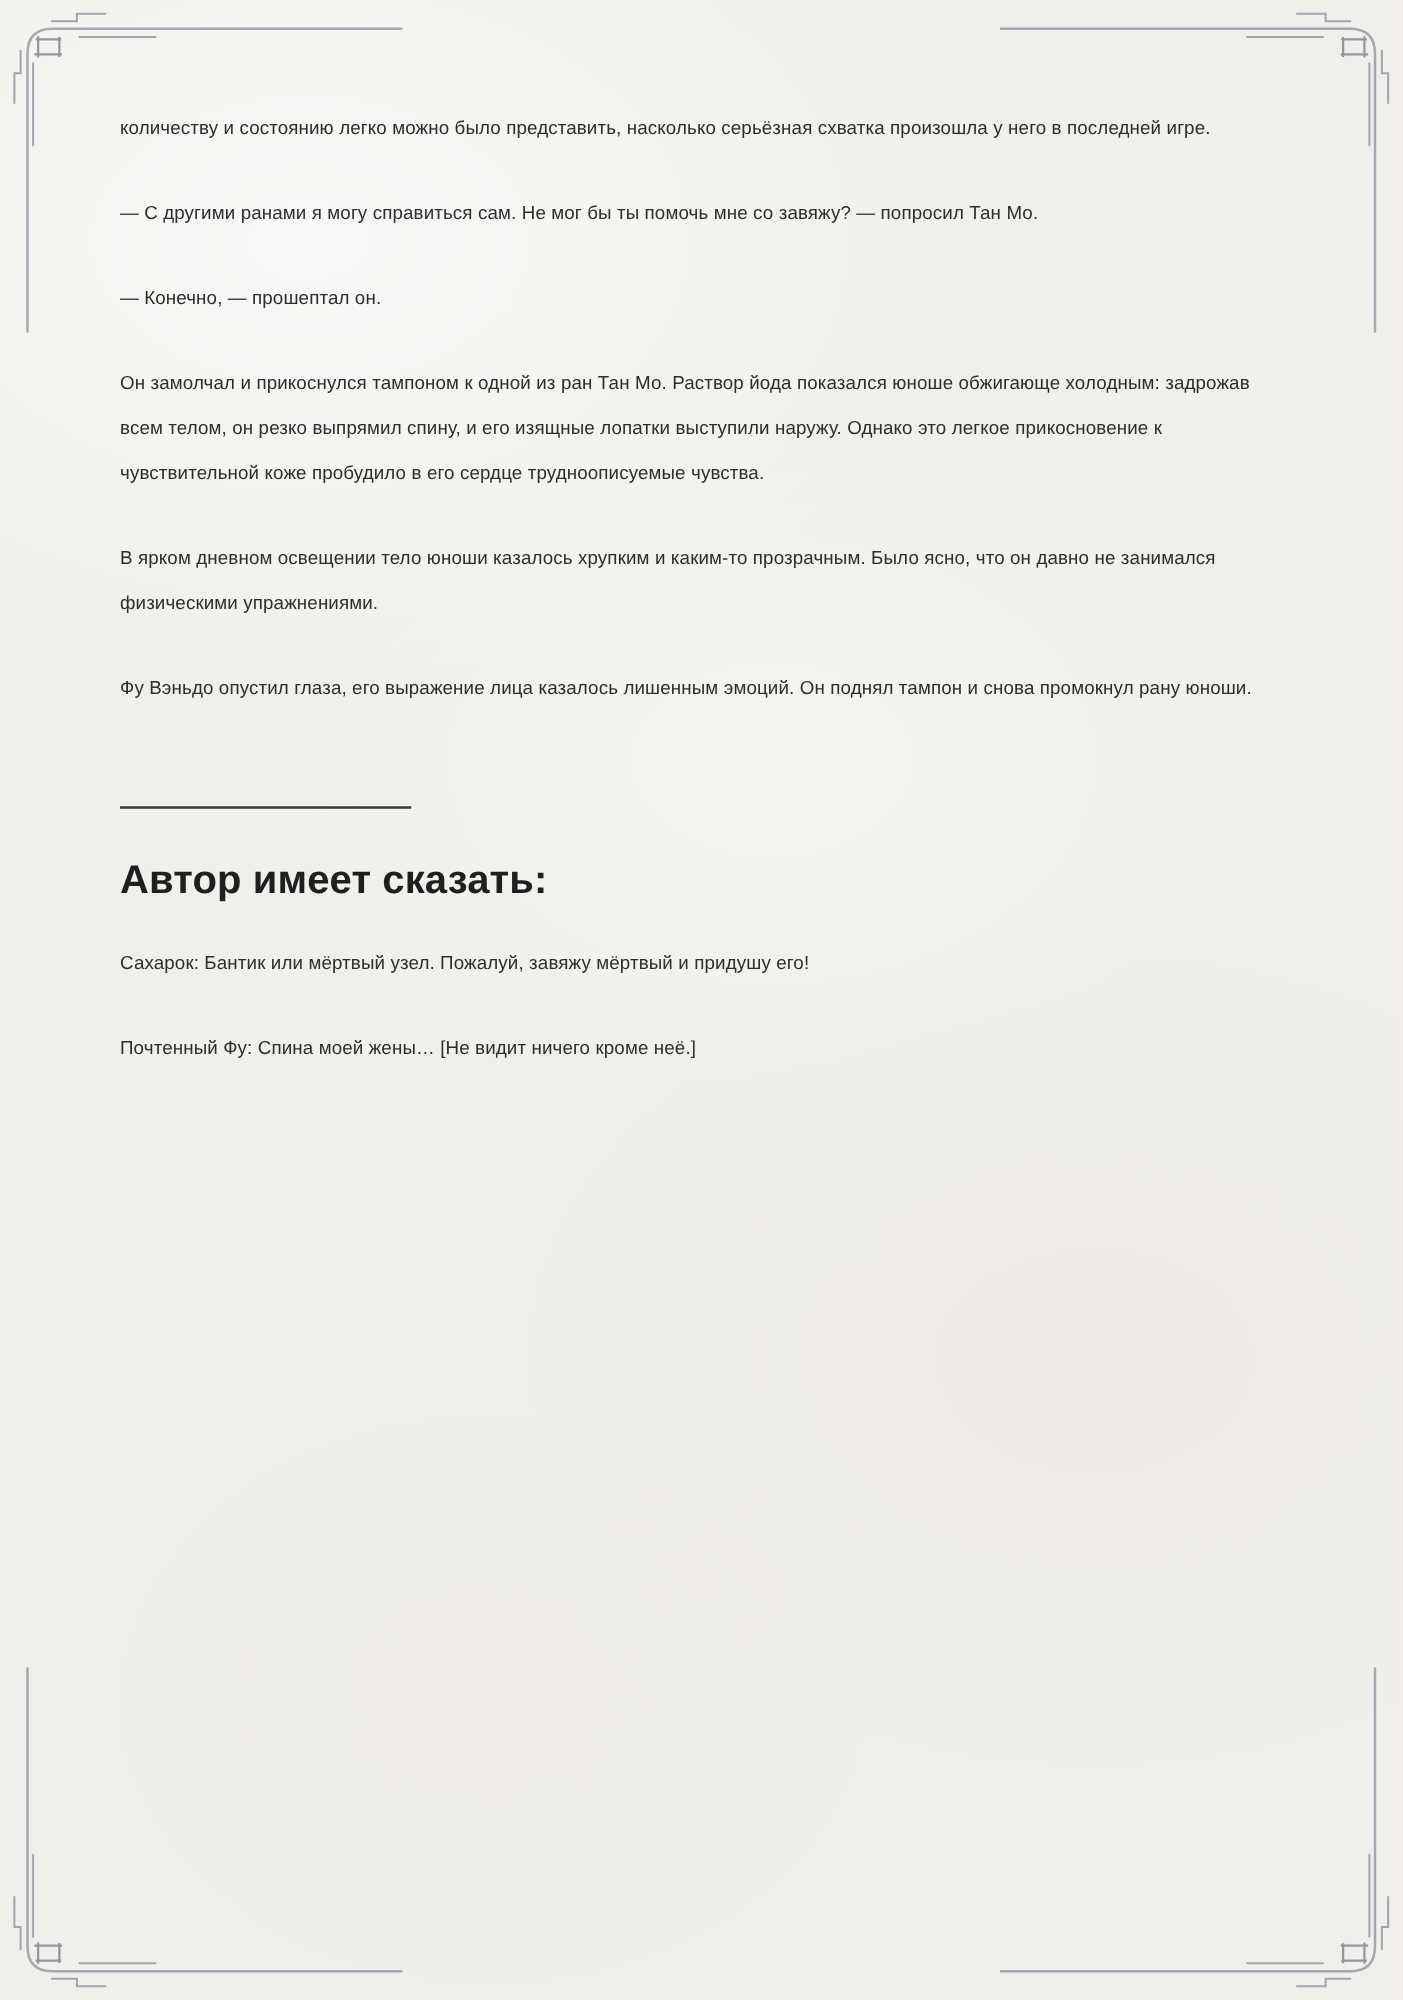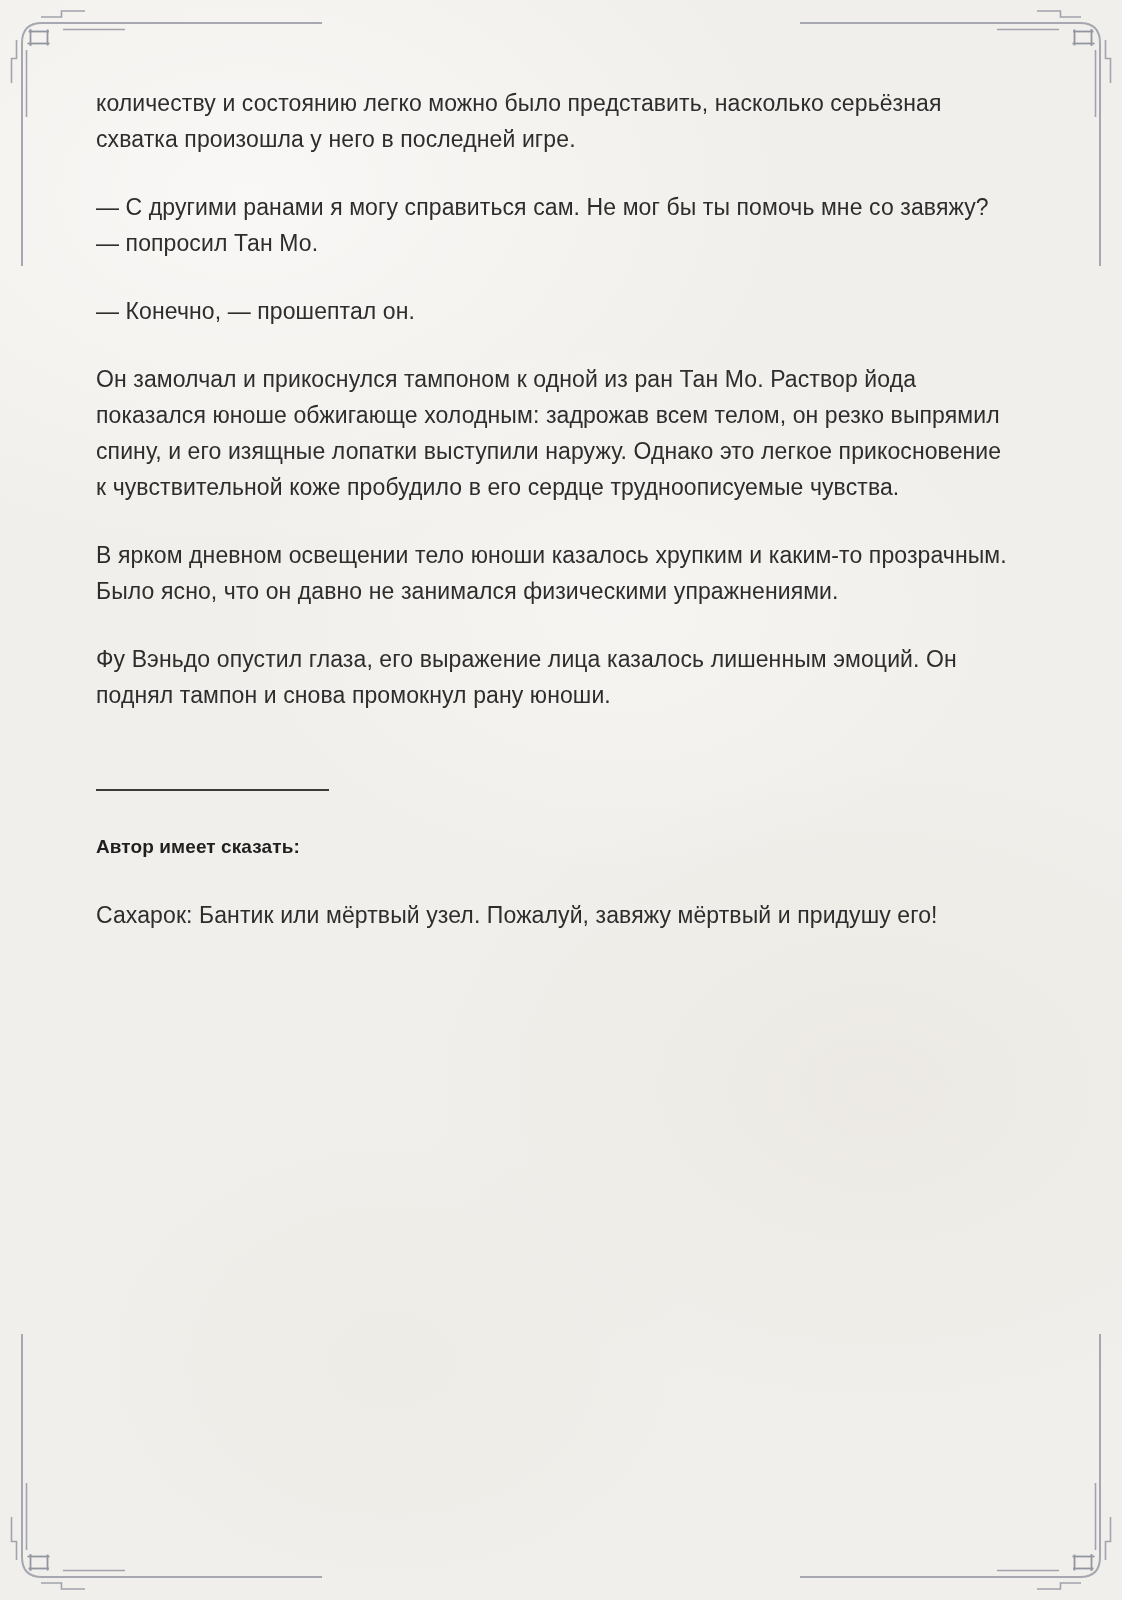--- a/index.html
+++ b/index.html
@@ -43,28 +43,28 @@
     fill: none;
   }
   .content {
     position: relative;
     box-sizing: border-box;
     padding: 85px 110px 0 96px;
     color: #2d2d2d;
   }
   .content p {
     margin: 0 0 32px 0;
-    font-size: 23px;
+    font-size: 15px;
     line-height: 36px;
     letter-spacing: 0.1px;
   }
   .content p.heading {
     font-weight: 700;
     color: #1f1f1f;
-    font-size: 19px;
+    font-size: 32px;
   }
   .separator {
     width: 233px;
     height: 0;
     border-top: 2px solid #3a3a3a;
     margin: 76px 0 38px 0;
   }
 </style>
 </head>
 <body>
@@ -96,15 +96,16 @@
     <p>— С другими ранами я могу справиться сам. Не мог бы ты помочь мне со завяжу? — попросил Тан Мо.</p>
     <p>— Конечно, — прошептал он.</p>
     <p>Он замолчал и прикоснулся тампоном к одной из ран Тан Мо. Раствор йода показался юноше обжигающе холодным: задрожав всем телом, он резко выпрямил спину, и его изящные лопатки выступили наружу. Однако это легкое прикосновение к чувствительной коже пробудило в его сердце трудноописуемые чувства.</p>
     <p>В ярком дневном освещении тело юноши казалось хрупким и каким-то прозрачным. Было ясно, что он давно не занимался физическими упражнениями.</p>
     <p>Фу Вэньдо опустил глаза, его выражение лица казалось лишенным эмоций. Он поднял тампон и снова промокнул рану юноши.</p>
 
     <div class="separator"></div>
 
     <p class="heading">Автор имеет сказать:</p>
     <p>Сахарок: Бантик или мёртвый узел. Пожалуй, завяжу мёртвый и придушу его!</p>
+    <p>Почтенный Фу: Спина моей жены… [Не видит ничего кроме неё.]</p>
   </main>
 
 </div>
 
 </body></html>

